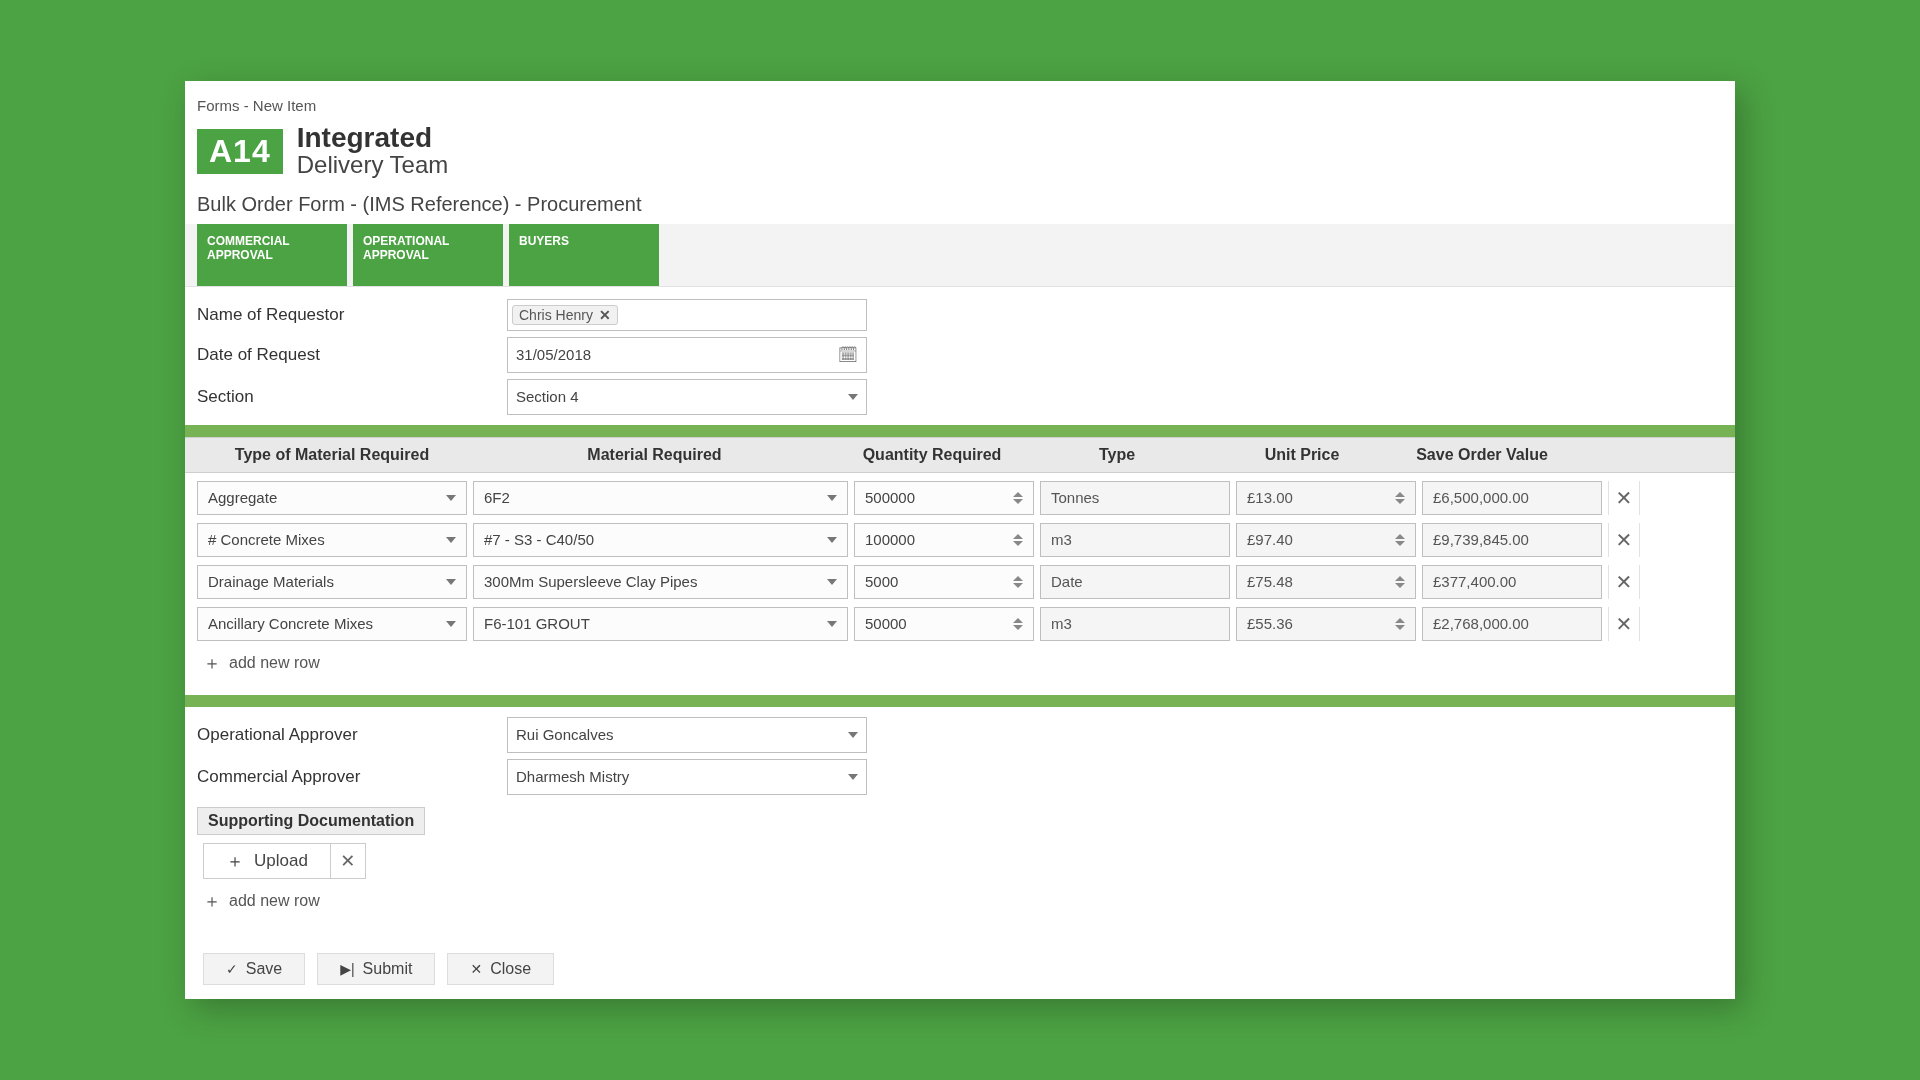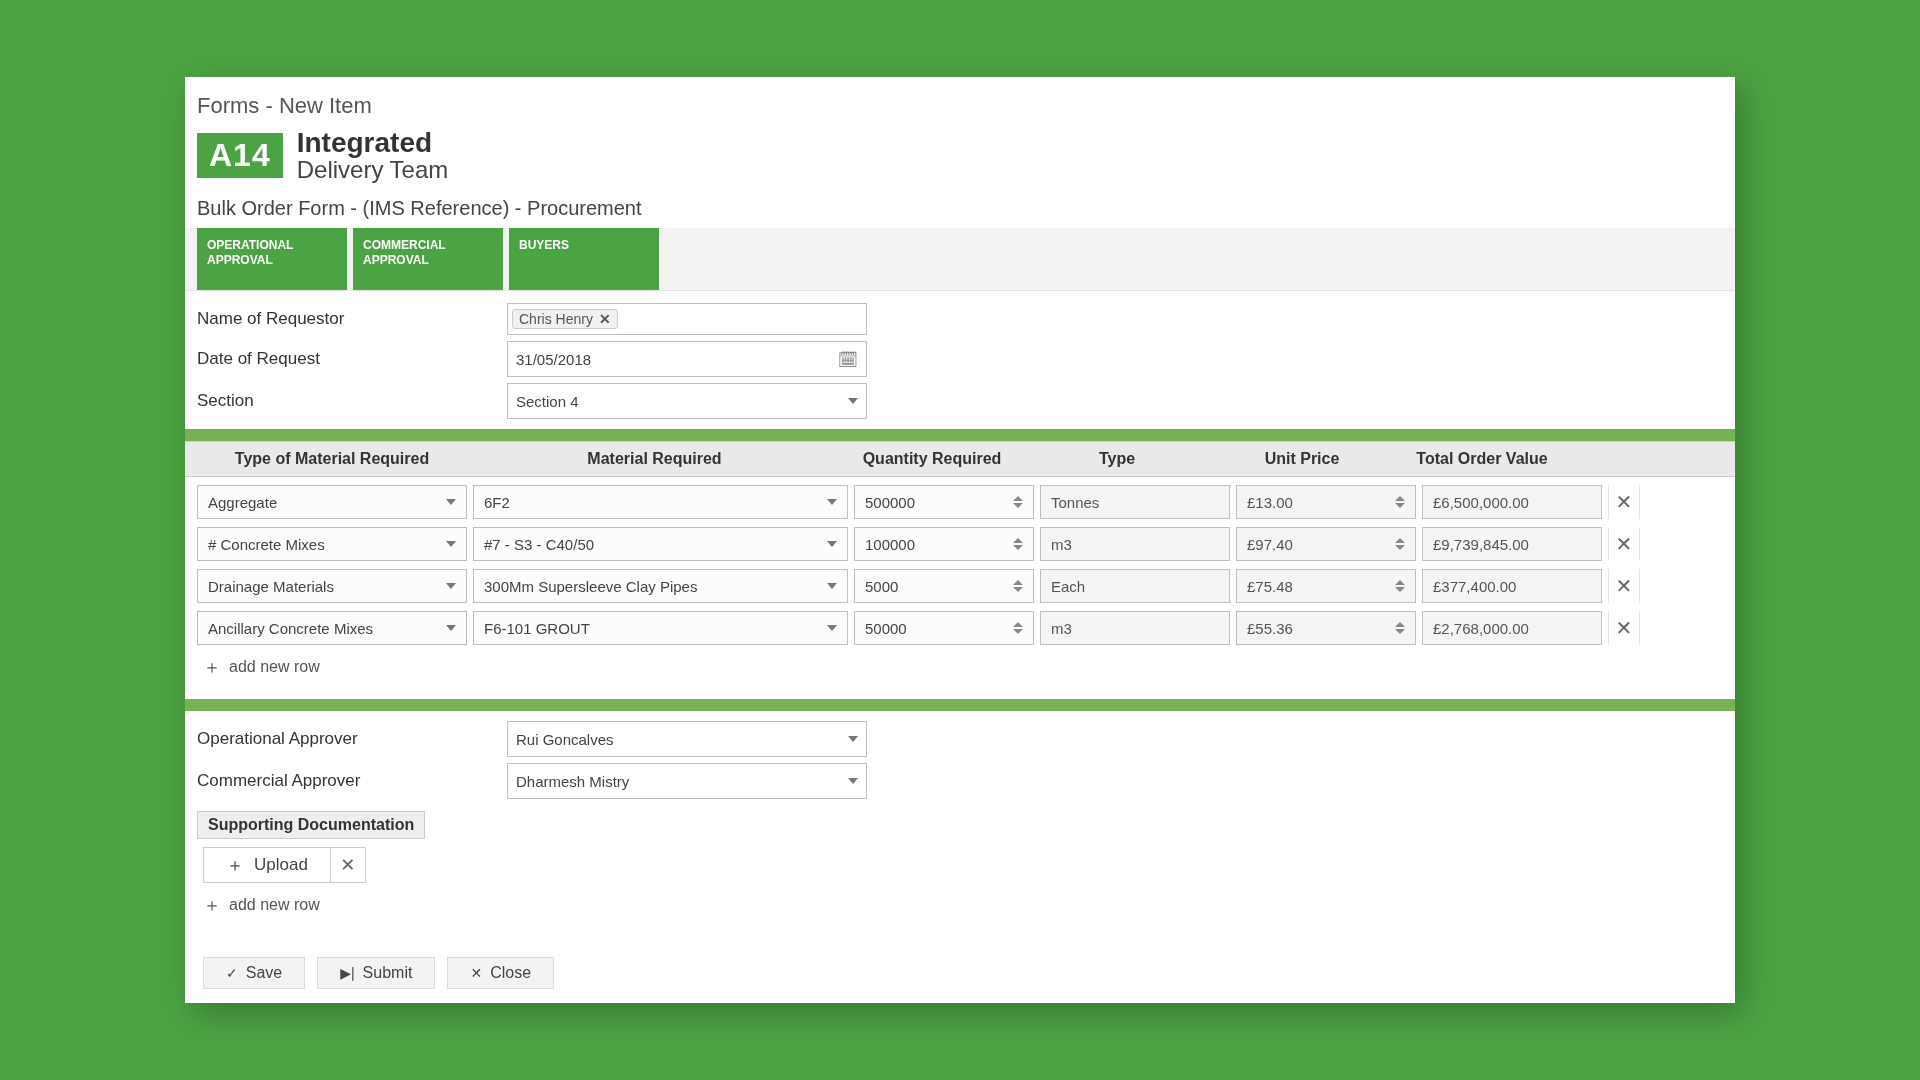--- a/index.html
+++ b/index.html
@@ -12,21 +12,21 @@
     align-items: center;
     justify-content: center;
   }
   .window {
     width: 1550px;
     background: #fff;
     box-shadow: 8px 10px 30px rgba(0,0,0,0.25);
     padding: 12px 0 0 0;
   }
   .breadcrumb {
-    font-size: 22px;
+    font-size: 15px;
     color: #555;
     font-weight: 300;
     padding: 4px 12px 10px 12px;
   }
   .brand {
     display: flex;
     align-items: center;
     gap: 14px;
     padding: 0 12px 8px 12px;
   }
@@ -234,22 +234,22 @@
     <div class="brand-badge">A14</div>
     <div class="brand-text">
       <div class="line1">Integrated</div>
       <div class="line2">Delivery Team</div>
     </div>
   </div>
 
   <div class="form-title">Bulk Order Form - (IMS Reference) - Procurement</div>
 
   <div class="tabstrip">
+    <div class="tab">COMMERCIAL APPROVAL</div>
     <div class="tab">OPERATIONAL APPROVAL</div>
-    <div class="tab">COMMERCIAL APPROVAL</div>
     <div class="tab">BUYERS</div>
   </div>
 
   <div class="form-body">
 
     <div class="field-row">
       <div class="field-label">Name of Requestor</div>
       <div class="chip-input">
         <span class="chip">
           <span>Chris Henry</span>
@@ -277,21 +277,21 @@
 
   <div class="green-bar"></div>
 
   
   <div class="grid header">
     <div>Type of Material Required</div>
     <div>Material Required</div>
     <div>Quantity Required</div>
     <div>Type</div>
     <div>Unit Price</div>
-    <div>Total Order Value</div>
+    <div>Save Order Value</div>
     <div></div>
   </div>
 
   <div id="rows-anchor"></div>
   <div class="grid row">
     <div class="cell-input">
       <span>Aggregate</span>
       <span class="caret"></span>
     </div>
     <div class="cell-input">
@@ -365,21 +365,21 @@
       <span class="caret"></span>
     </div>
     <div class="cell-input">
       <span>5000</span>
       <span class="spin">
           <span class="up"></span>
           <span class="down"></span>
         </span>
     </div>
     <div class="cell-input cell-readonly">
-      <span>Each</span>
+      <span>Date</span>
     </div>
     <div class="cell-input cell-readonly">
       <span>£75.48</span>
       <span class="spin">
           <span class="up"></span>
           <span class="down"></span>
         </span>
     </div>
     <div class="cell-input cell-readonly">
       <span>£377,400.00</span>

